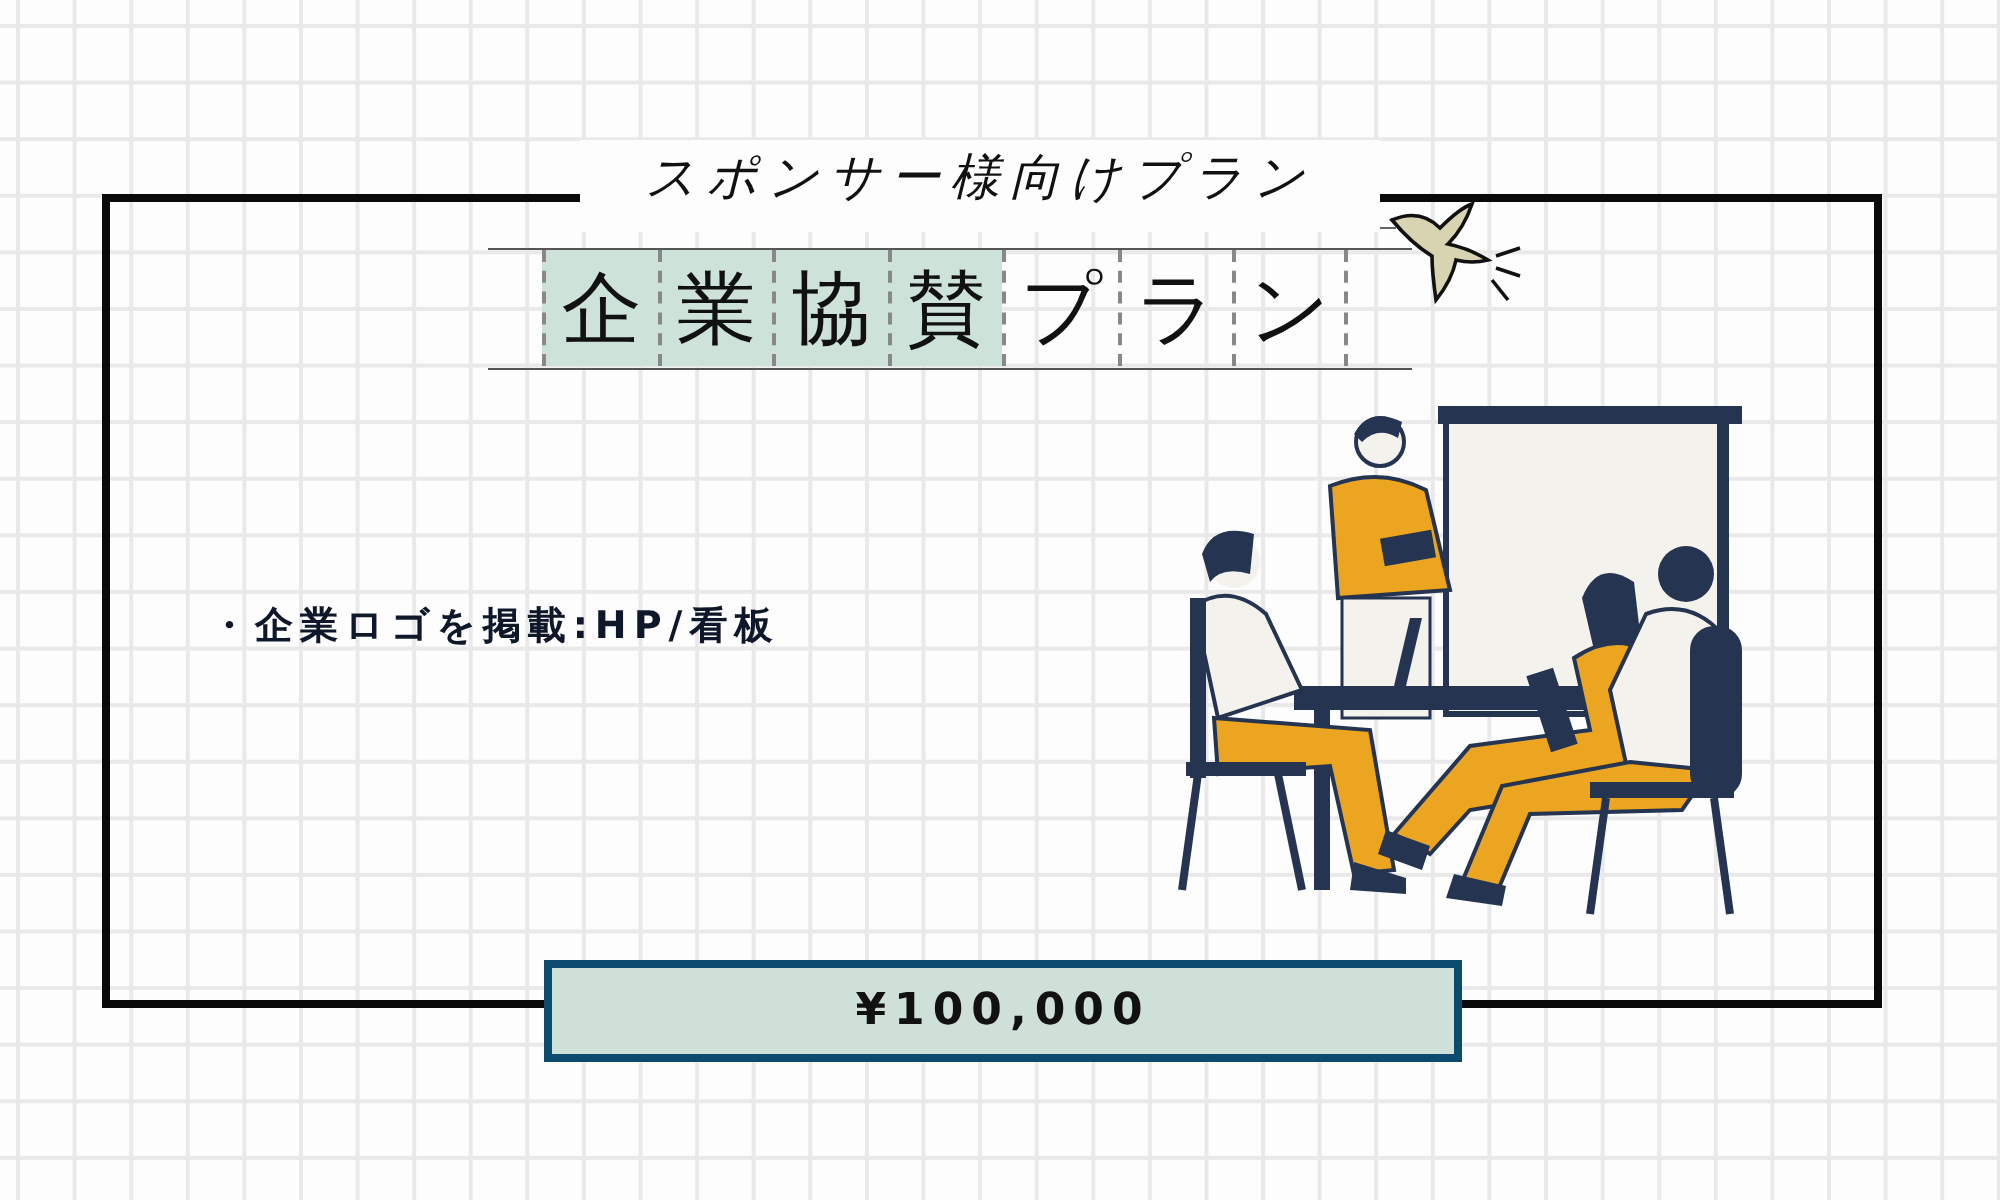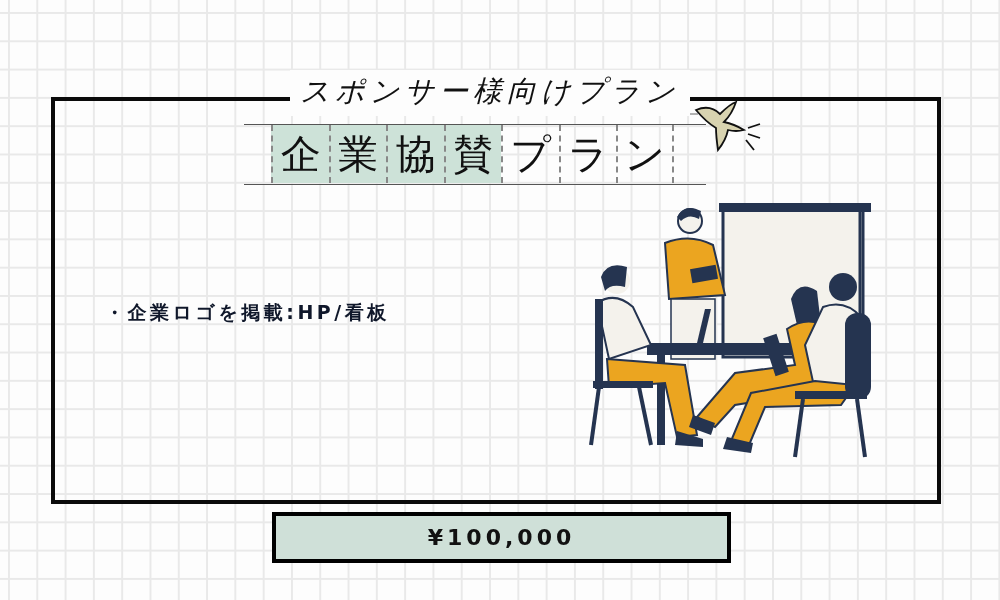--- a/index.html
+++ b/index.html
@@ -6,28 +6,28 @@
   body{width:1000px;height:600px;position:relative;overflow:hidden;
     background-color:#fdfdfd;
     background-image:
       linear-gradient(to right, #e9e9e9 2px, transparent 2px),
       linear-gradient(to bottom, #e9e9e9 2px, transparent 2px);
     background-size:28.3px 28.3px;
     background-position:8px 12px;
     font-family:"DejaVu Sans", sans-serif;}
   .frame{position:absolute;left:51px;top:97px;width:882px;height:399px;border:4px solid #0a0a0a;}
   .subtitle-bg{position:absolute;left:290px;top:70px;width:400px;height:46px;background:#fdfdfd;}
-  .subtitle{position:absolute;left:290px;top:72px;width:400px;text-align:center;font-family:"DejaVu Serif",serif;font-size:29px;letter-spacing:5px;color:#111;font-style:italic;}
+  .subtitle{position:absolute;left:290px;top:72px;width:400px;text-align:center;font-family:"DejaVu Serif",serif;font-size:25px;letter-spacing:5px;color:#111;font-style:italic;}
   .title-box{position:absolute;left:244px;top:124px;width:462px;height:59px;border-top:1.5px solid #555;border-bottom:1.5px solid #555;}
   .cells{position:absolute;left:271px;top:125px;display:flex;height:58px;}
   .cell{width:57.5px;height:58px;border-left:2px dashed #888;box-sizing:border-box;display:flex;align-items:center;justify-content:center;font-family:"DejaVu Serif",serif;font-size:40px;color:#111;}
   .cell.fill{background:#cde2d8;}
   .cell.last{border-right:2px dashed #888;}
   .bullet{position:absolute;left:105px;top:300px;font-family:"DejaVu Sans",sans-serif;font-weight:bold;font-size:19px;letter-spacing:3.5px;color:#0f172a;}
-  .price-box{position:absolute;left:272px;top:480px;width:451px;height:43px;border:4px solid #000000;background:#cfe0d8;display:flex;align-items:center;justify-content:center;margin-top:32px;}
+  .price-box{position:absolute;left:272px;top:480px;width:451px;height:43px;border:4px solid #0c4a6e;background:#cfe0d8;display:flex;align-items:center;justify-content:center;}
   .price{font-family:"DejaVu Sans",sans-serif;font-weight:bold;font-size:22px;letter-spacing:4px;color:#111;}
   .illus{position:absolute;left:585px;top:195px;}
   .bird{position:absolute;left:690px;top:100px;}
 </style>
 </head>
 <body>
 
 <div class="frame"></div>
 <div class="subtitle-bg"></div>
 <div class="subtitle">スポンサー様向けプラン</div>

